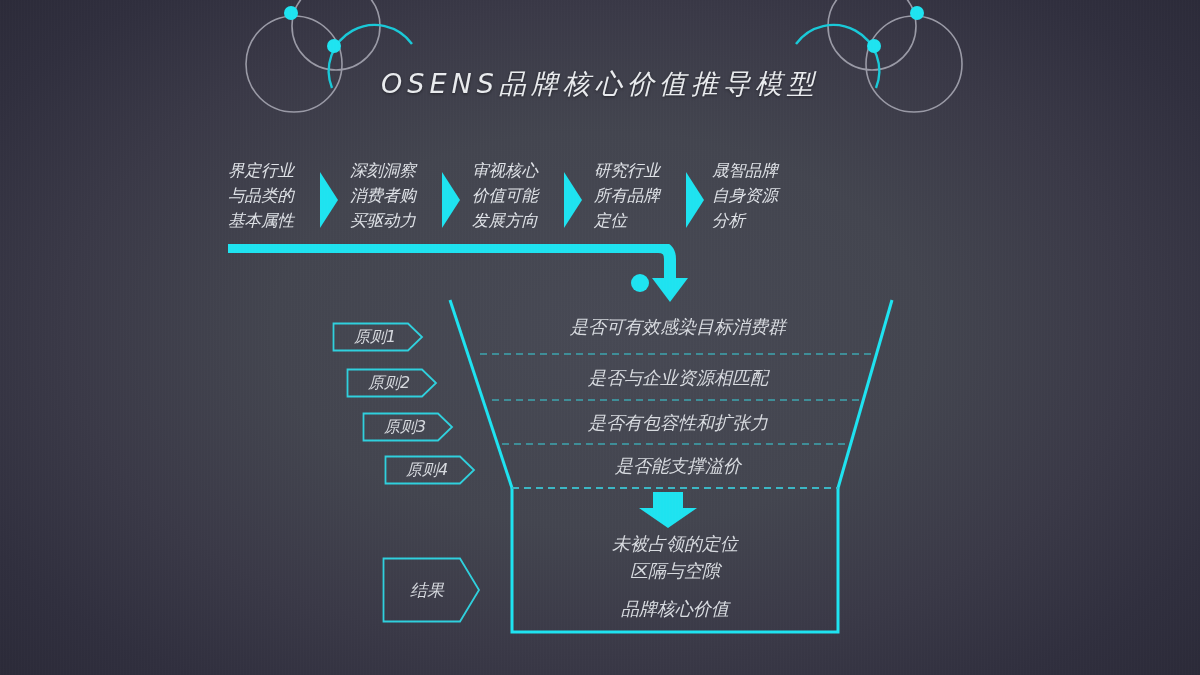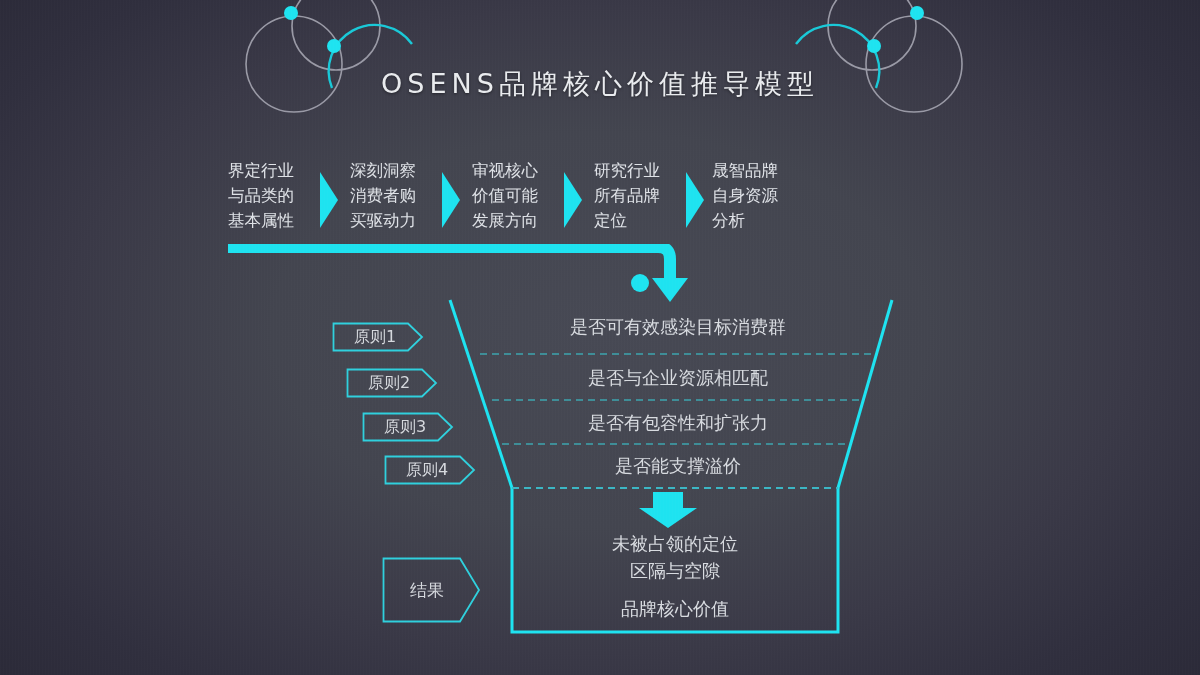--- a/index.html
+++ b/index.html
@@ -6,20 +6,21 @@
   html,body{margin:0;padding:0;}
   body{
     width:1200px;height:675px;overflow:hidden;
     font-family:"DejaVu Sans","Liberation Sans",sans-serif;
     background:#2b2a38;
   }
   #stage{
     position:relative;width:1200px;height:675px;overflow:hidden;
     background:
       radial-gradient(ellipse 860px 520px at 600px 330px, #474954 0%, #43454f 38%, #3a3947 62%, #302f3e 82%, #2a2937 100%);
+    font-style: italic;
   }
   #stage::after{
     content:"";position:absolute;inset:0;pointer-events:none;
     background:repeating-linear-gradient(90deg, rgba(255,255,255,0.012) 0 1px, rgba(0,0,0,0) 1px 3px);
   }
   .deco{position:absolute;top:0;pointer-events:none;}
   .deco-left{left:236px;}
   .deco-right{left:792px;}
 
   #title{

